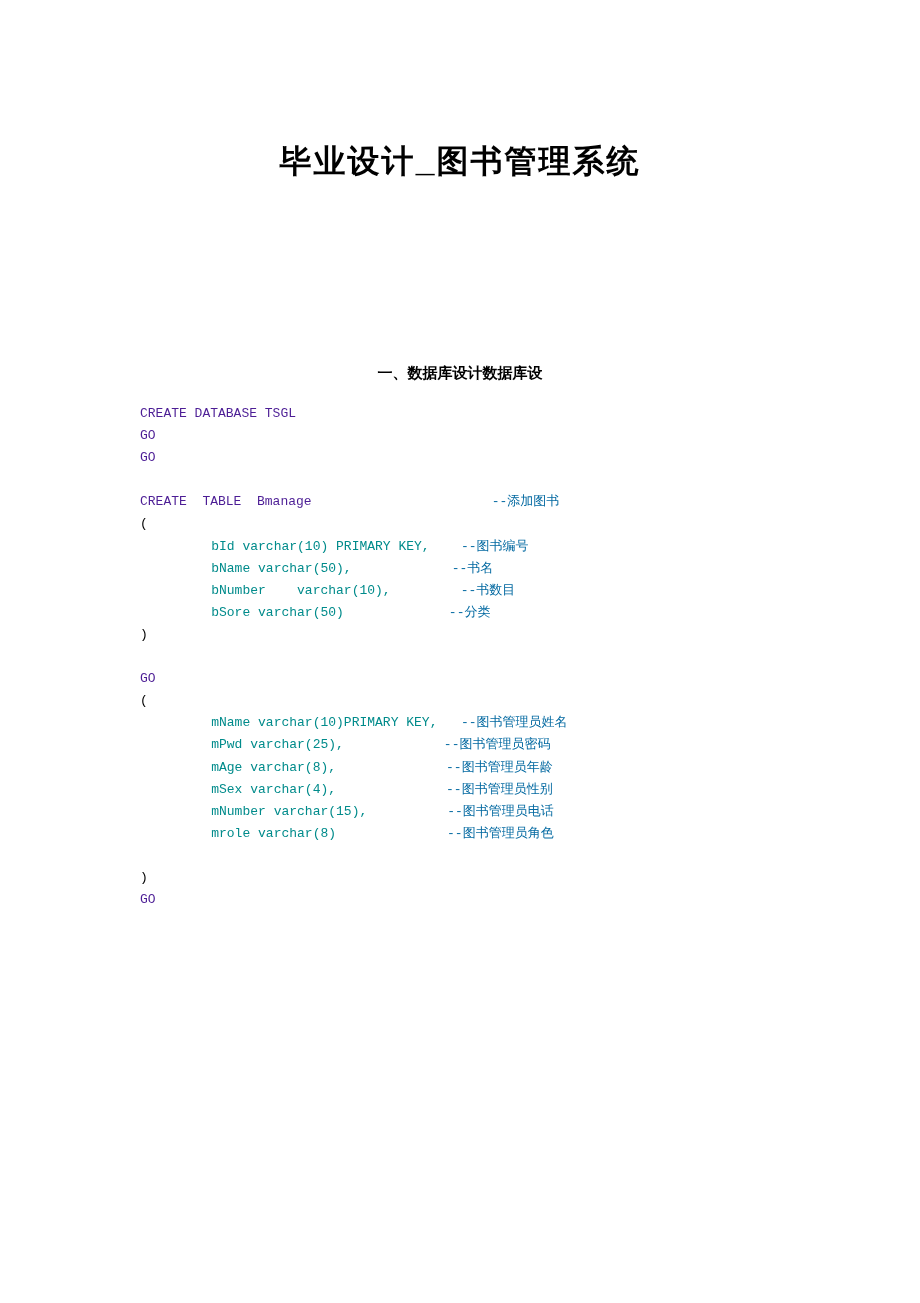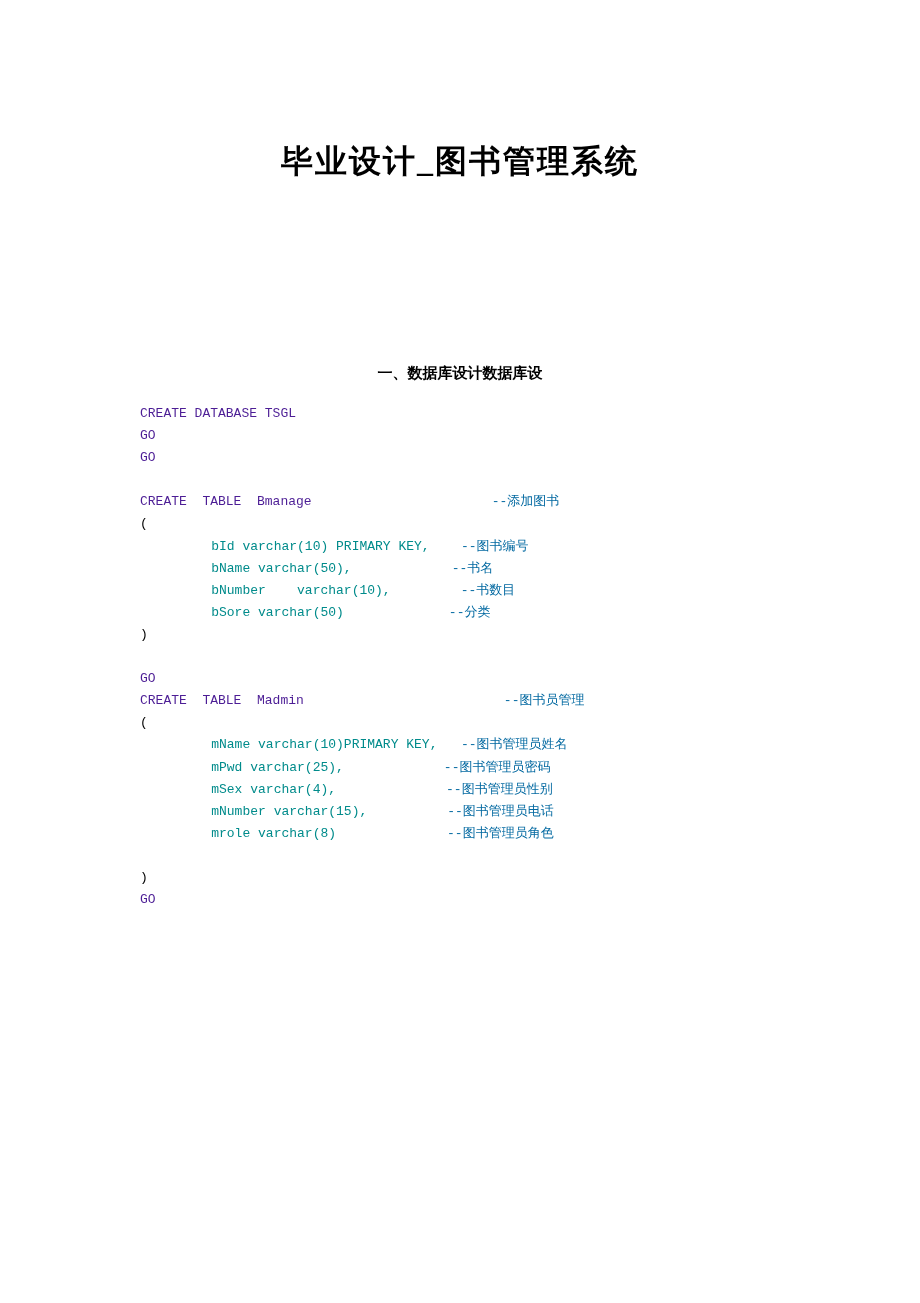--- a/index.html
+++ b/index.html
@@ -26,21 +26,21 @@
     .title-section {
       text-align: center;
       margin-bottom: 180px;
       margin-top: 80px;
     }
 
     .main-title {
       font-size: 32px;
       font-weight: bold;
       color: #000;
-      font-family: Liberation Serif, serif;
+      font-family: Liberation Mono, monospace;
       letter-spacing: 2px;
     }
 
     .section-heading {
       text-align: center;
       font-size: 15px;
       font-weight: bold;
       color: #000;
       margin-bottom: 20px;
       font-family: 'SimHei', 'STHeiti', sans-serif;
@@ -109,28 +109,28 @@
     <span class="code-line">    <span class="identifier">bNumber    varchar(10),</span><span style="display:inline-block;width:70px"></span><span class="comment">--书数目</span></span>
 
     <span class="code-line">    <span class="identifier">bSore varchar(50)</span><span style="display:inline-block;width:105px"></span><span class="comment">--分类</span></span>
 
     <span class="code-line"><span class="plain">)</span></span>
 
     <span class="code-line">&nbsp;</span>
 
     <span class="code-line"><span class="kw">GO</span></span>
 
-    <span class="code-line"><span class="kw">CREATE  TABLE  Madmin</span><span style="display:inline-block;width:200px"></span><span class="comment">--图书员管理</span></span>
 
     <span class="code-line"><span class="plain">(</span></span>
 
     <span class="code-line">    <span class="identifier">mName varchar(10)PRIMARY KEY,</span>   <span class="comment">--图书管理员姓名</span></span>
 
     <span class="code-line">    <span class="identifier">mPwd varchar(25),</span><span style="display:inline-block;width:100px"></span><span class="comment">--图书管理员密码</span></span>
 
+    <span class="code-line">    <span class="identifier">mAge varchar(8),</span><span style="display:inline-block;width:110px"></span><span class="comment">--图书管理员年龄</span></span>
 
     <span class="code-line">    <span class="identifier">mSex varchar(4),</span><span style="display:inline-block;width:110px"></span><span class="comment">--图书管理员性别</span></span>
 
     <span class="code-line">    <span class="identifier">mNumber varchar(15),</span><span style="display:inline-block;width:80px"></span><span class="comment">--图书管理员电话</span></span>
 
     <span class="code-line">    <span class="identifier">mrole varchar(8)</span><span style="display:inline-block;width:111px"></span><span class="comment">--图书管理员角色</span></span>
 
     <span class="code-line">&nbsp;</span>
 
     <span class="code-line"><span class="plain">)</span></span>

